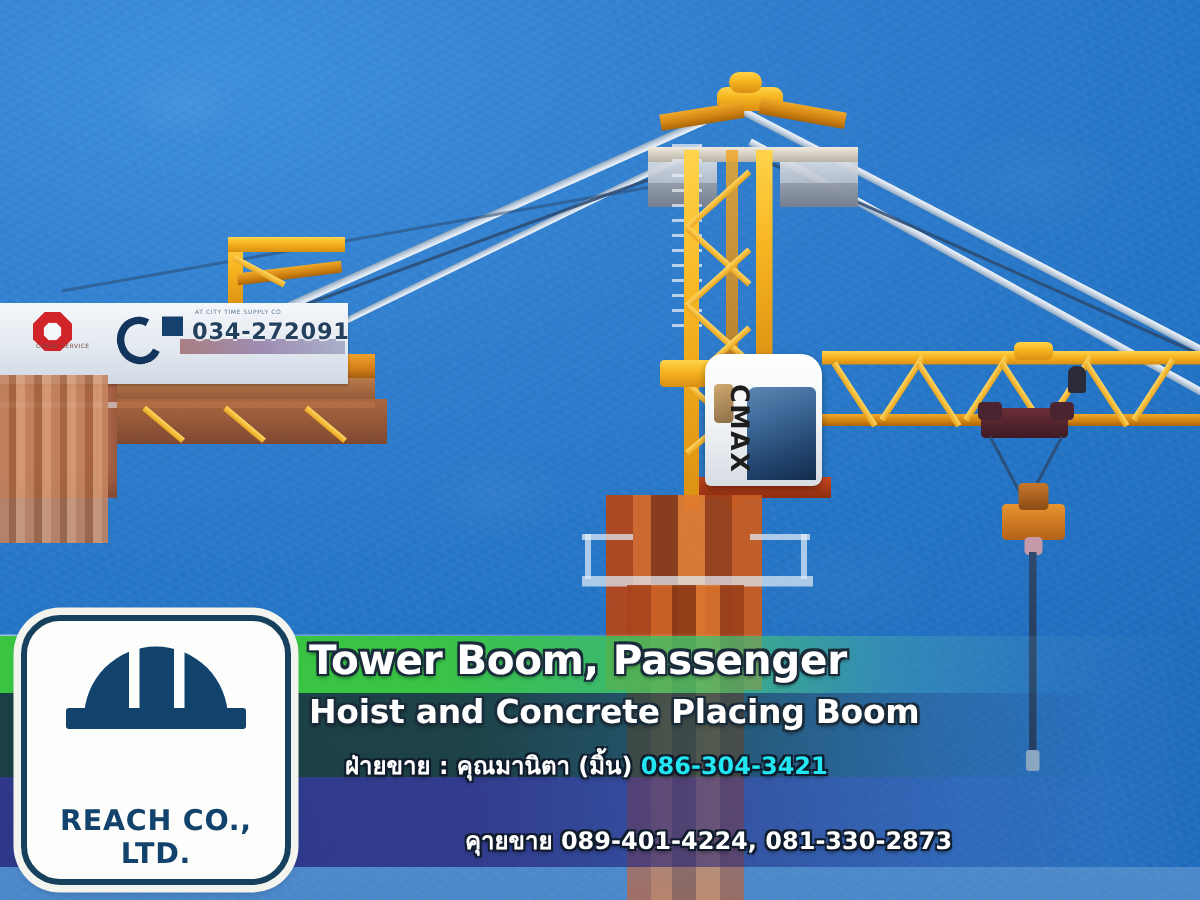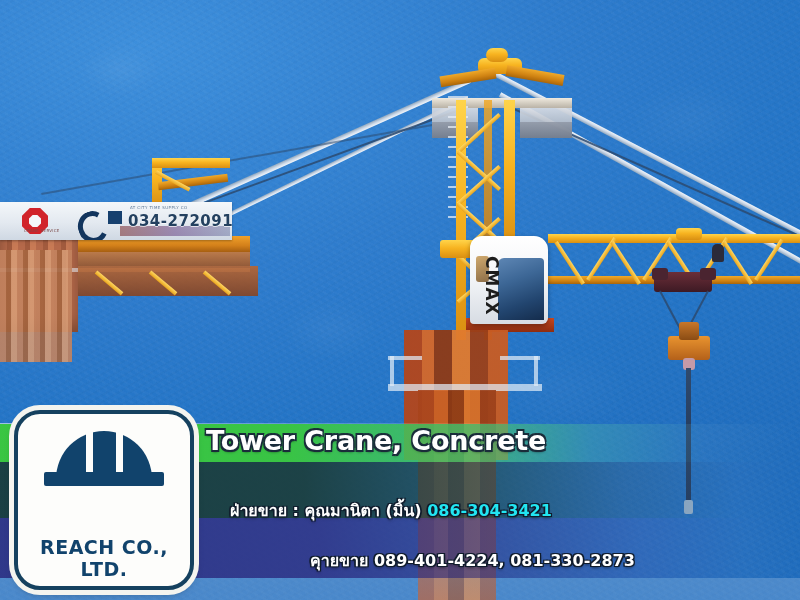--- a/index.html
+++ b/index.html
@@ -73,21 +73,21 @@
     position: absolute;
     transform-origin: 0 50%;
     height: 4px;
     background: linear-gradient(180deg, #ffd762 0%, #e8a41d 100%);
   }
 
   
   .banner-ad {
     position: absolute;
     left: 0; top: 202px;
-    width: 232px; height: 38px;
+    width: 232px; height: 54px;
     background: linear-gradient(180deg, #f4f7fa 0%, #e3e9f0 55%, #cfd8e3 100%);
     box-shadow: 0 1px 2px rgba(0,0,0,.3);
     overflow: hidden;
   }
   .ad-logo-red {
     position: absolute;
     left: 22px; top: 6px;
     width: 26px; height: 26px;
     background: #d1232a;
     clip-path: polygon(30% 0,70% 0,100% 30%,100% 70%,70% 100%,30% 100%,0 70%,0 30%);
@@ -522,21 +522,22 @@
 
   <div class="logo-card">
     <div class="hat-dome"></div>
     <div class="hat-slot" style="left:68px;"></div>
     <div class="hat-slot" style="left:98px;"></div>
     <div class="hat-stem"></div>
     <div class="hat-brim"></div>
     <div class="logo-sub">REACH CO., LTD.</div>
   </div>
 
-  <div class="bt bt-title">Tower Crane, Concrete</div>
+  <div class="bt bt-title">Tower Boom, Passenger</div>
+  <div class="bt bt-sub">Hoist and Concrete Placing Boom</div>
 
   <div class="ct ct1">
     <span>ฝ่ายขาย : คุณมานิตา (มิ้น)</span>
     <span class="cyan">086-304-3421</span>
   </div>
   <div class="ct ct3">
     <span>คุายขาย</span>
     <span>089-401-4224, 081-330-2873</span>
   </div>
 

